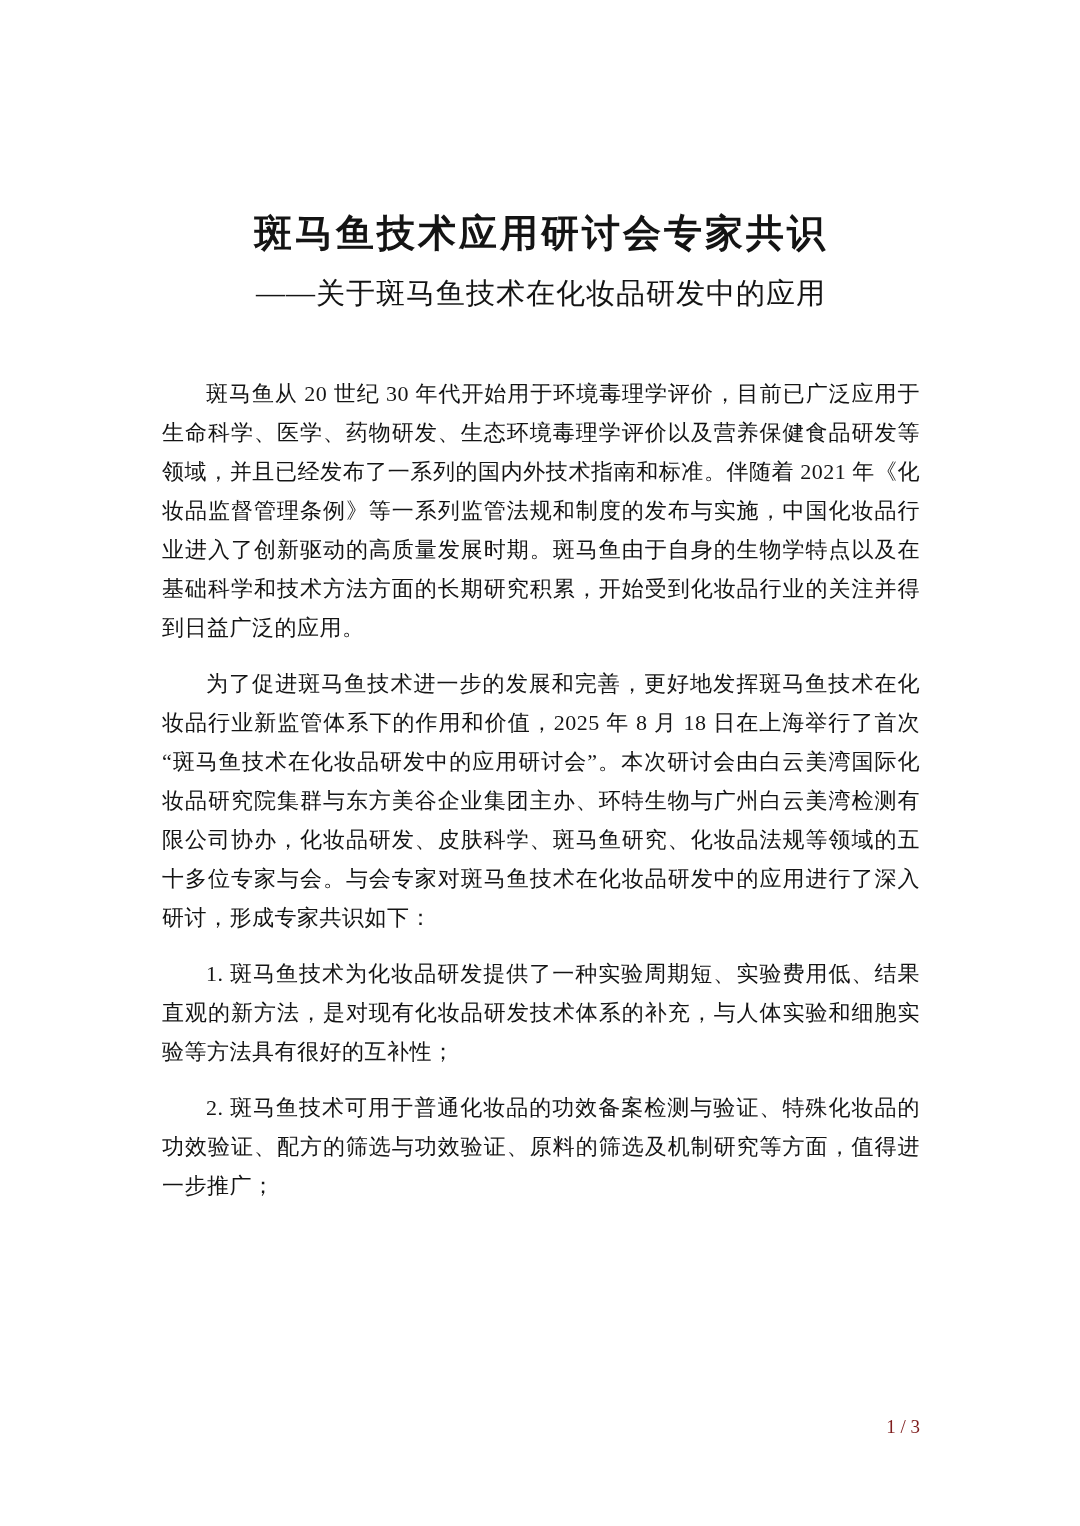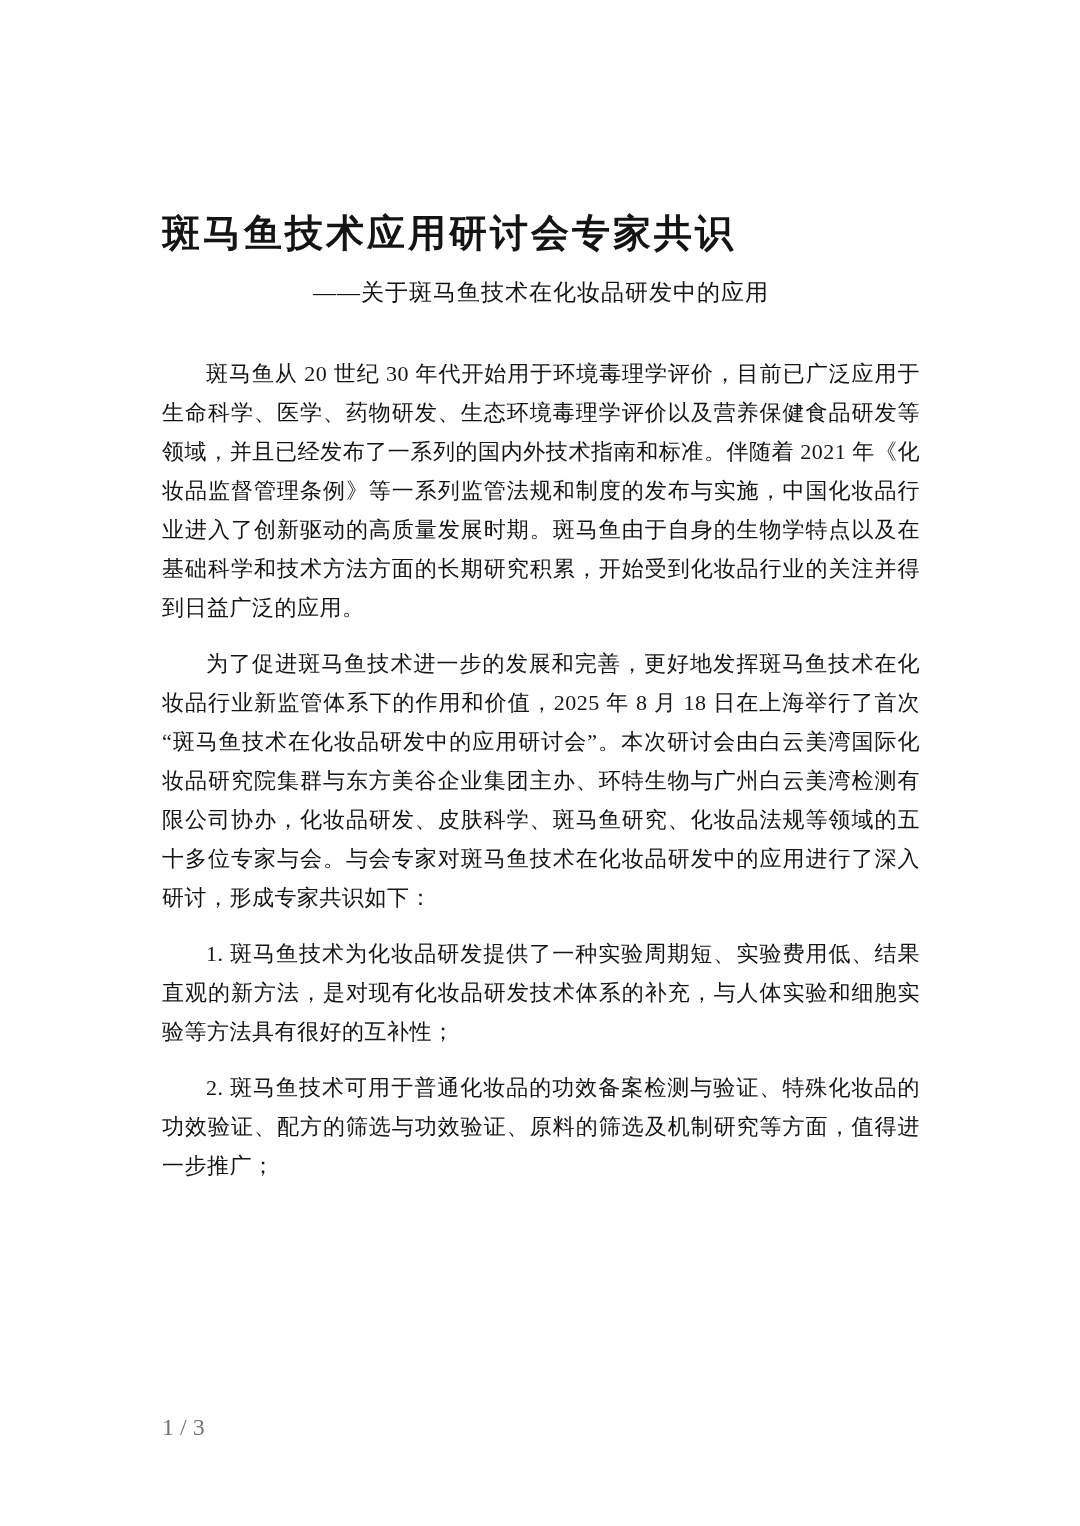--- a/index.html
+++ b/index.html
@@ -25,55 +25,55 @@
     background: #ffffff;
   }
   .content {
     position: absolute;
     left: 162px;
     top: 0;
     width: 758px;
   }
   .doc-title {
     margin: 206px 0 0 0;
-    text-align: left;
+    text-align: center;
     font-size: 38px;
     line-height: 54px;
     font-weight: 700;
     letter-spacing: 3px;
   }
   .doc-subtitle {
     margin: 18px 0 8px 0;
     text-align: center;
-    font-size: 23px;
+    font-size: 29px;
     line-height: 30px;
     font-weight: 500;
     letter-spacing: 1px;
   }
   .body-text {
-    margin-top: 46px;
+    margin-top: 66px;
   }
   .body-text p {
     margin: 0 0 17px 0;
     font-size: 22px;
     line-height: 39px;
     text-align: justify;
     text-justify: inter-ideograph;
     text-indent: 2em;
     letter-spacing: 0.5px;
   }
   .page-footer {
     position: absolute;
     left: 162px;
     top: 1415px;
     width: 758px;
-    text-align: left;
-    font-size: 24px;
+    text-align: right;
+    font-size: 19px;
     line-height: 24px;
-    color: #737373;
+    color: #7f1d1d;
   }
 </style>
 </head>
 <body>
 
 <div class="page">
   <div class="content">
     <h1 class="doc-title">斑马鱼技术应用研讨会专家共识</h1>
     <h2 class="doc-subtitle">——关于斑马鱼技术在化妆品研发中的应用</h2>
     <div class="body-text">

